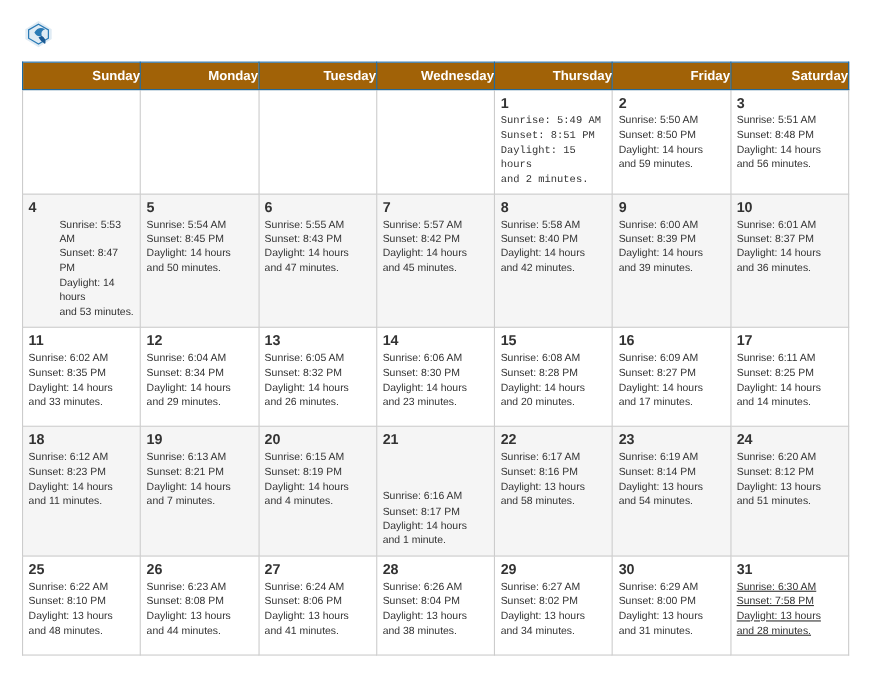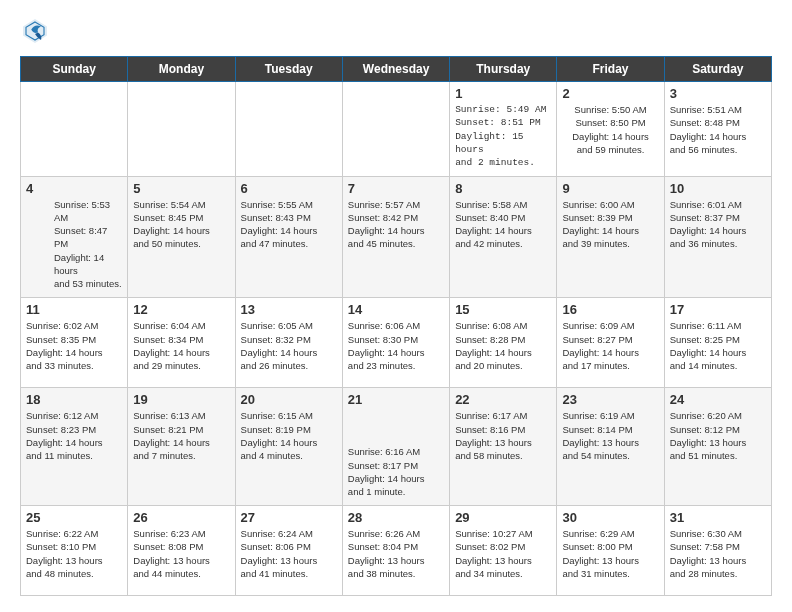--- a/index.html
+++ b/index.html
@@ -61,26 +61,26 @@
       color: #555;
     }
     .calendar {
       flex: 1;
       border: 1px solid #ccc;
       border-collapse: collapse;
       width: 100%;
       table-layout: fixed;
     }
     .calendar thead tr th {
-      background: #404040;
+      background: #a16207;
       color: #fff;
       font-size: 12px;
       font-weight: bold;
-      padding: 5px 20px;
-      text-align: center;
+      padding: 5px 0;
+      text-align: right;
       border: 1px solid #1a6aa5;
     }
     .calendar tbody tr td {
       border: 1px solid #ccc;
       vertical-align: top;
       padding: 4px 5px;
       font-size: 10px;
       color: #333;
       height: 88px;
       background: #fff;
@@ -152,21 +152,21 @@
           <td class="empty-cell"></td>
           <td>
             <span class="day-number">1</span>
             <div class="day-info" style="white-space: pre-line; font-family: Liberation Mono, monospace;">Sunrise: 5:49 AM
 Sunset: 8:51 PM
 Daylight: 15 hours
 and 2 minutes.</div>
           </td>
           <td>
             <span class="day-number">2</span>
-            <div class="day-info" style="white-space: pre-line; text-align: center;">Sunrise: 5:50 AM
+            <div class="day-info" style="white-space: pre-line;">Sunrise: 5:50 AM
 Sunset: 8:50 PM
 Daylight: 14 hours
 and 59 minutes.</div>
           </td>
           <td>
             <span class="day-number">3</span>
             <div class="day-info" style="white-space: pre-line;">Sunrise: 5:51 AM
 Sunset: 8:48 PM
 Daylight: 14 hours
 and 56 minutes.</div>
@@ -349,35 +349,35 @@
           </td>
           <td>
             <span class="day-number">28</span>
             <div class="day-info" style="white-space: pre-line;">Sunrise: 6:26 AM
 Sunset: 8:04 PM
 Daylight: 13 hours
 and 38 minutes.</div>
           </td>
           <td>
             <span class="day-number">29</span>
-            <div class="day-info" style="white-space: pre-line;">Sunrise: 10:27 AM
+            <div class="day-info" style="white-space: pre-line;">Sunrise: 6:27 AM
 Sunset: 8:02 PM
 Daylight: 13 hours
 and 34 minutes.</div>
           </td>
           <td>
             <span class="day-number">30</span>
             <div class="day-info" style="white-space: pre-line;">Sunrise: 6:29 AM
 Sunset: 8:00 PM
 Daylight: 13 hours
 and 31 minutes.</div>
           </td>
           <td>
             <span class="day-number">31</span>
-            <div class="day-info" style="white-space: pre-line;">Sunrise: 6:30 AM
+            <div class="day-info" style="white-space: pre-line; text-decoration: underline;">Sunrise: 6:30 AM
 Sunset: 7:58 PM
 Daylight: 13 hours
 and 28 minutes.</div>
           </td>
         </tr>
       </tbody>
   </table>
 
   <div class="footer">
     <span></span>

